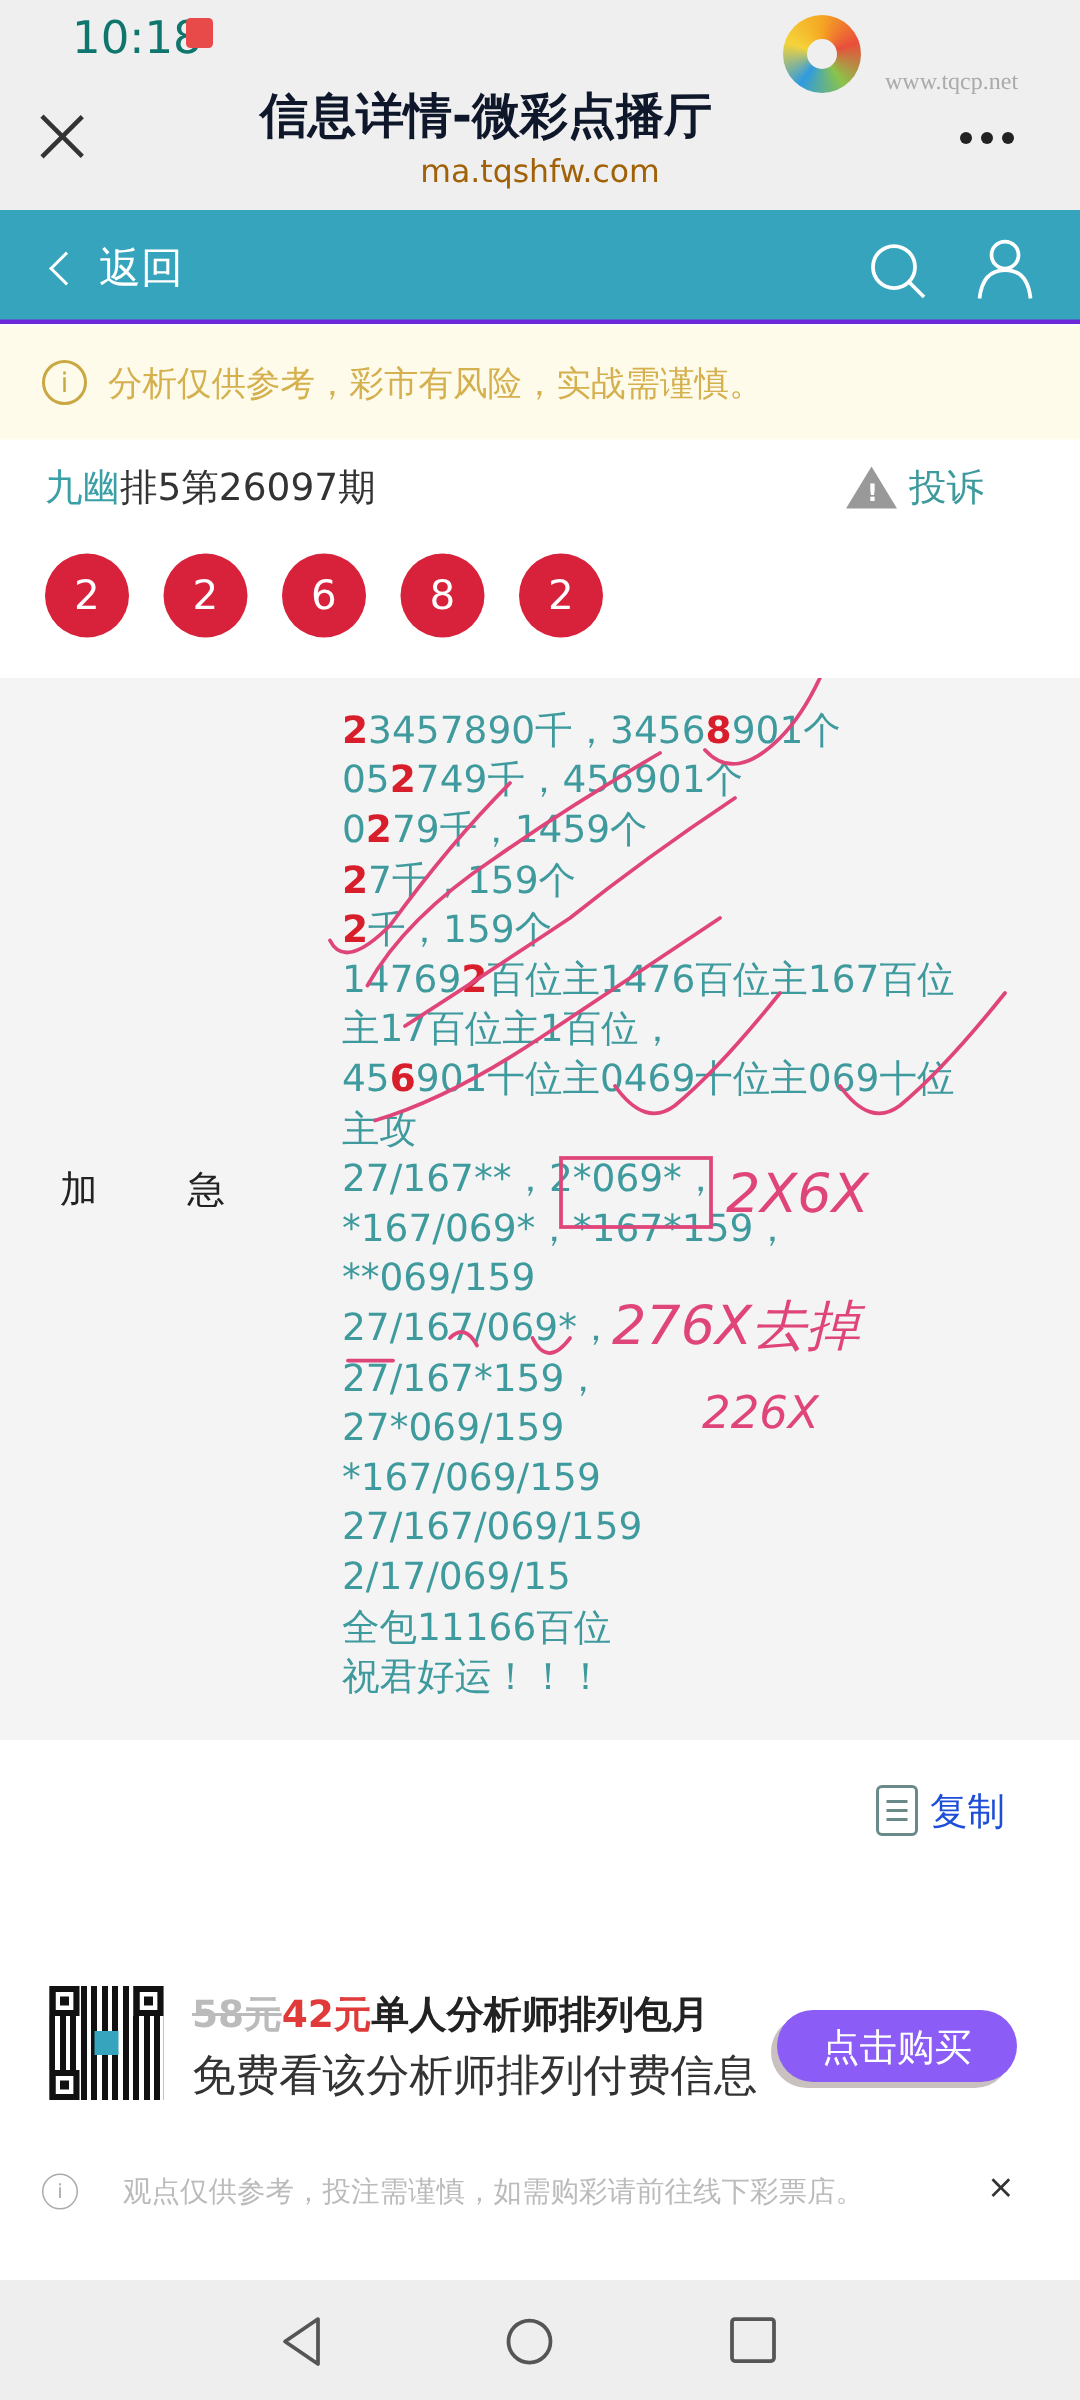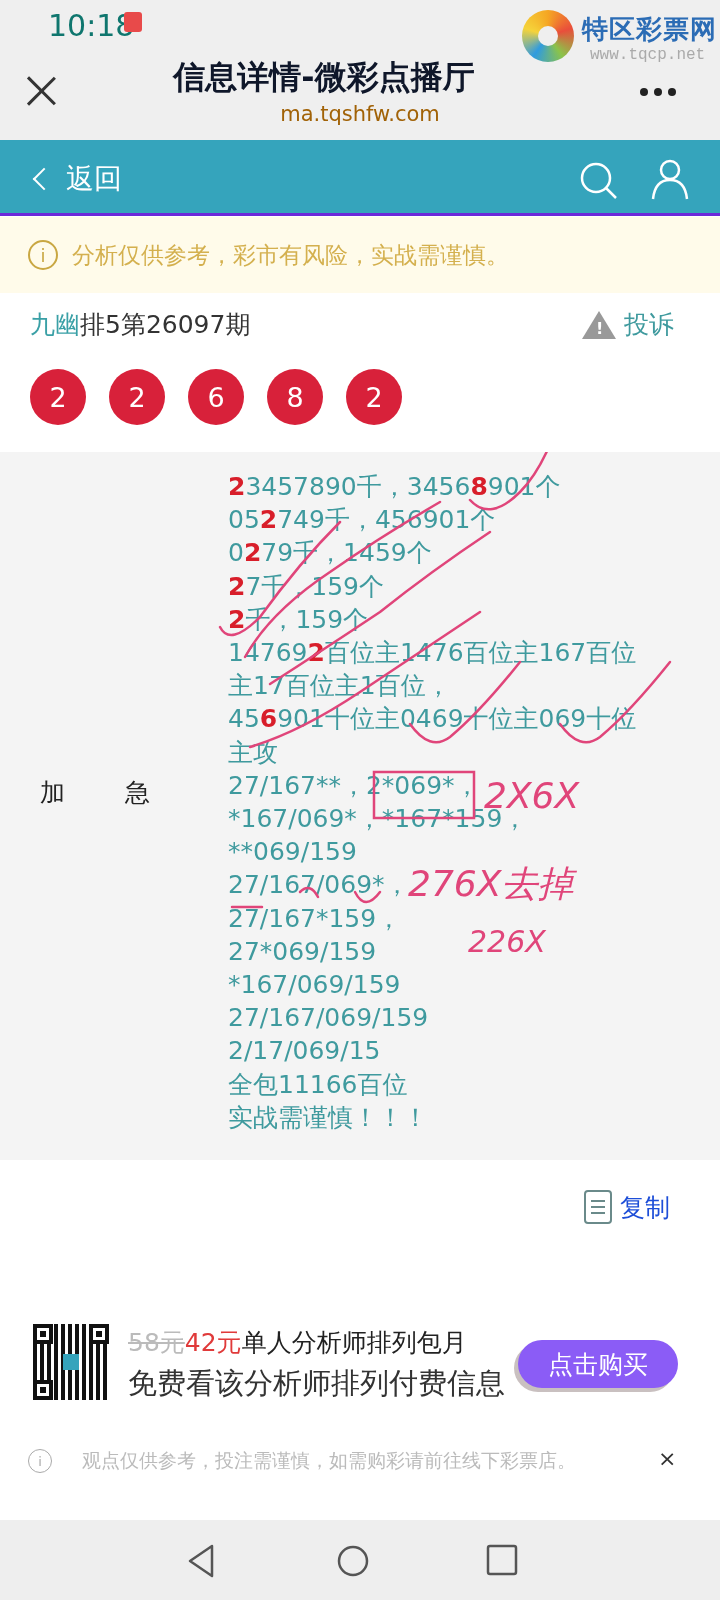--- a/index.html
+++ b/index.html
@@ -8,21 +8,21 @@
 
   
   .top { position: absolute; left: 0; top: 0; width: 720px; height: 140px; background: #efefef; }
   .status-time { position: absolute; left: 48px; top: 8px; font-size: 30px; color: #0f766e; }
   .status-app { position: absolute; left: 124px; top: 12px; width: 18px; height: 20px; background: #e84a4a; border-radius: 3px; }
   .wm { position: absolute; left: 512px; top: 4px; width: 208px; height: 60px; }
   .wm-logo { position: absolute; left: 10px; top: 6px; width: 52px; height: 52px; border-radius: 50%;
     background: conic-gradient(#f5a623, #e94e3b, #8bc34a, #2f9be0, #f5d33a, #f5a623); }
   .wm-logo::after { content: ""; position: absolute; left: 16px; top: 16px; width: 20px; height: 20px; border-radius: 50%; background: #efefef; }
   .wm-title { position: absolute; left: 70px; top: 8px; font-size: 26px; font-weight: bold; color: #2b6cb5; letter-spacing: 1px; }
-  .wm-url { position: absolute; left: 78px; top: 42px; font-family: Liberation Mono, monospace; font-size: 16px; color: #aaa; }
+  .wm-url { position: absolute; left: 78px; top: 42px; font-family: Liberation Serif, serif; font-size: 16px; color: #aaa; }
   .close-x { position: absolute; left: 24px; top: 74px; width: 34px; height: 34px; cursor: pointer; }
   .close-x::before, .close-x::after { content: ""; position: absolute; left: 16px; top: -2px; width: 2.5px; height: 38px; background: #333; }
   .close-x::before { transform: rotate(45deg); }
   .close-x::after { transform: rotate(-45deg); }
   .page-title { position: absolute; left: 0; width: 648px; top: 56px; text-align: center; font-size: 32px; font-weight: bold; color: #0f172a; }
   .page-url { position: absolute; left: 0; width: 720px; top: 102px; text-align: center; font-size: 21px; color: #a16207; }
   .more { position: absolute; left: 640px; top: 88px; display: flex; gap: 6px; cursor: pointer; }
   .more span { width: 8px; height: 8px; border-radius: 50%; background: #222; display: block; }
 
   
@@ -33,21 +33,21 @@
   .nav-user { position: absolute; left: 650px; top: 18px; width: 40px; height: 42px; cursor: pointer; }
 
   
   .notice { position: absolute; left: 0; top: 217px; width: 720px; height: 76px; background: #fffbea; display: flex; align-items: center; padding-left: 28px; }
   .notice-icon { width: 30px; height: 30px; border: 2px solid #c9a742; border-radius: 50%; color: #c9a742; display: flex; align-items: center; justify-content: center; font-size: 18px; margin-right: 14px; }
   .notice-text { color: #d4b04e; font-size: 23px; }
 
   
   .issue { position: absolute; left: 30px; top: 308px; font-size: 25px; color: #333; }
   .issue .author { color: #3aa0a6; cursor: pointer; }
-  .report { position: absolute; left: 582px; top: 308px; display: flex; align-items: center; font-size: 25px; color: #3f9a9e; cursor: pointer; }
+  .report { position: absolute; left: 564px; top: 308px; display: flex; align-items: center; font-size: 25px; color: #3f9a9e; cursor: pointer; }
   .report-tri { width: 0; height: 0; border-left: 17px solid transparent; border-right: 17px solid transparent; border-bottom: 28px solid #999; position: relative; margin-right: 8px; }
   .report-tri::after { content: "!"; position: absolute; left: -3px; top: 8px; color: #fff; font-size: 16px; font-weight: bold; }
 
   .balls { position: absolute; left: 30px; top: 369px; display: flex; gap: 23px; }
   .ball { width: 56px; height: 56px; border-radius: 50%; background: #d8213a; color: #fff; font-size: 27px; display: flex; align-items: center; justify-content: center; }
 
   
   .content { position: absolute; left: 0; top: 452px; width: 720px; height: 708px; background: #f4f4f4; }
   .label { position: absolute; left: 30px; top: 324px; font-size: 25px; color: #222; margin-left: 10px; }
   .label span:last-child { margin-left: 60px; }
@@ -59,21 +59,21 @@
   .copy { position: absolute; left: 584px; top: 1190px; display: flex; align-items: center; font-size: 25px; color: #1d4ed8; cursor: pointer; }
   .copy-icon { width: 28px; height: 34px; border: 2px solid #6a8a8a; border-radius: 4px; margin-right: 8px; position: relative; }
   .copy-icon::before { content: ""; position: absolute; left: 5px; top: 8px; width: 14px; height: 2px; background: #6a8a8a; box-shadow: 0 6px 0 #6a8a8a, 0 12px 0 #6a8a8a; }
 
   
   .qr { position: absolute; left: 33px; top: 1324px; width: 76px; height: 76px; background:
         repeating-linear-gradient(90deg, #111 0 4px, #fff 4px 7px),
         #111; }
   .qr .fin { position: absolute; width: 20px; height: 20px; border: 4px solid #111; background: #fff; box-shadow: inset 0 0 0 3px #fff, inset 0 0 0 10px #111; }
   .qr .center { position: absolute; left: 30px; top: 30px; width: 16px; height: 16px; background: #35a4bc; }
-  .promo-line1 { position: absolute; left: 128px; top: 1326px; font-size: 25px; font-weight: normal; color: #222; text-align: right; }
+  .promo-line1 { position: absolute; left: 128px; top: 1326px; font-size: 25px; font-weight: bold; color: #222; text-align: right; }
   .promo-line1 .old { color: #bbb; text-decoration: line-through; }
   .promo-line1 .new { color: #e03a3a; }
   .promo-line2 { position: absolute; left: 128px; top: 1364px; font-size: 29px; color: #333; }
   .buy { position: absolute; left: 518px; top: 1340px; width: 160px; height: 48px; border-radius: 24px; background: #8b5cf6; color: #fff; font-size: 25px; display: flex; align-items: center; justify-content: center; box-shadow: -4px 4px 0 #c9c0c0; cursor: pointer; }
 
   .disclaimer { position: absolute; left: 28px; top: 1448px; display: flex; align-items: center; width: 670px; }
   .disc-icon { width: 24px; height: 24px; border: 1.5px solid #aaa; border-radius: 50%; color: #aaa; font-size: 13px; display: flex; align-items: center; justify-content: center; margin-right: 30px; }
   .disc-text { color: #bbb; font-size: 19px; }
   .disc-close { position: absolute; left: 630px; top: -2px; font-size: 22px; color: #333; cursor: pointer; }
 
@@ -82,21 +82,20 @@
   .sysnav .b { position: absolute; top: 24px; cursor: pointer; }
 </style>
 </head>
 <body>
 
 <div class="top">
   <span class="status-time">10:18</span>
   <span class="status-app"></span>
   <div class="wm">
     <div class="wm-logo"></div>
-    <div class="wm-title">特区彩票网</div>
     <div class="wm-url">www.tqcp.net</div>
   </div>
   <div class="close-x"></div>
   <div class="page-title">信息详情-微彩点播厅</div>
   <div class="page-url">ma.tqshfw.com</div>
   <div class="more">
       <span></span>
       <span></span>
       <span></span>
     </div>
@@ -155,21 +154,21 @@
       <div><span>27/167**，2*069*，</span></div>
       <div><span>*167/069*，*167*159，</span></div>
       <div><span>**069/159</span></div>
       <div><span>27/167/069*，</span></div>
       <div><span>27/167*159，</span></div>
       <div><span>27*069/159</span></div>
       <div><span>*167/069/159</span></div>
       <div><span>27/167/069/159</span></div>
       <div><span>2/17/069/15</span></div>
       <div><span>全包11166百位</span></div>
-      <div><span>实战需谨慎！！！</span></div>
+      <div><span>祝君好运！！！</span></div>
     </div>
   <svg class="handwriting" viewBox="0 0 720 708">
     <g fill="none" stroke="#e0457a" stroke-width="2.5" stroke-linecap="round">
       <path d="M470 48 Q490 70 520 40 Q540 20 555 -20"></path>
       <path d="M220 175 Q230 195 260 165 Q300 110 340 70"></path>
       <path d="M245 205 Q270 160 330 120 Q380 85 440 50"></path>
       <path d="M270 232 Q320 200 380 160 Q430 120 490 80"></path>
       <path d="M250 295 Q300 280 360 240 Q420 200 480 160"></path>
       <path d="M410 272 Q430 300 450 285 Q480 260 520 210"></path>
       <path d="M560 272 Q580 300 600 285 Q630 260 670 210"></path>

